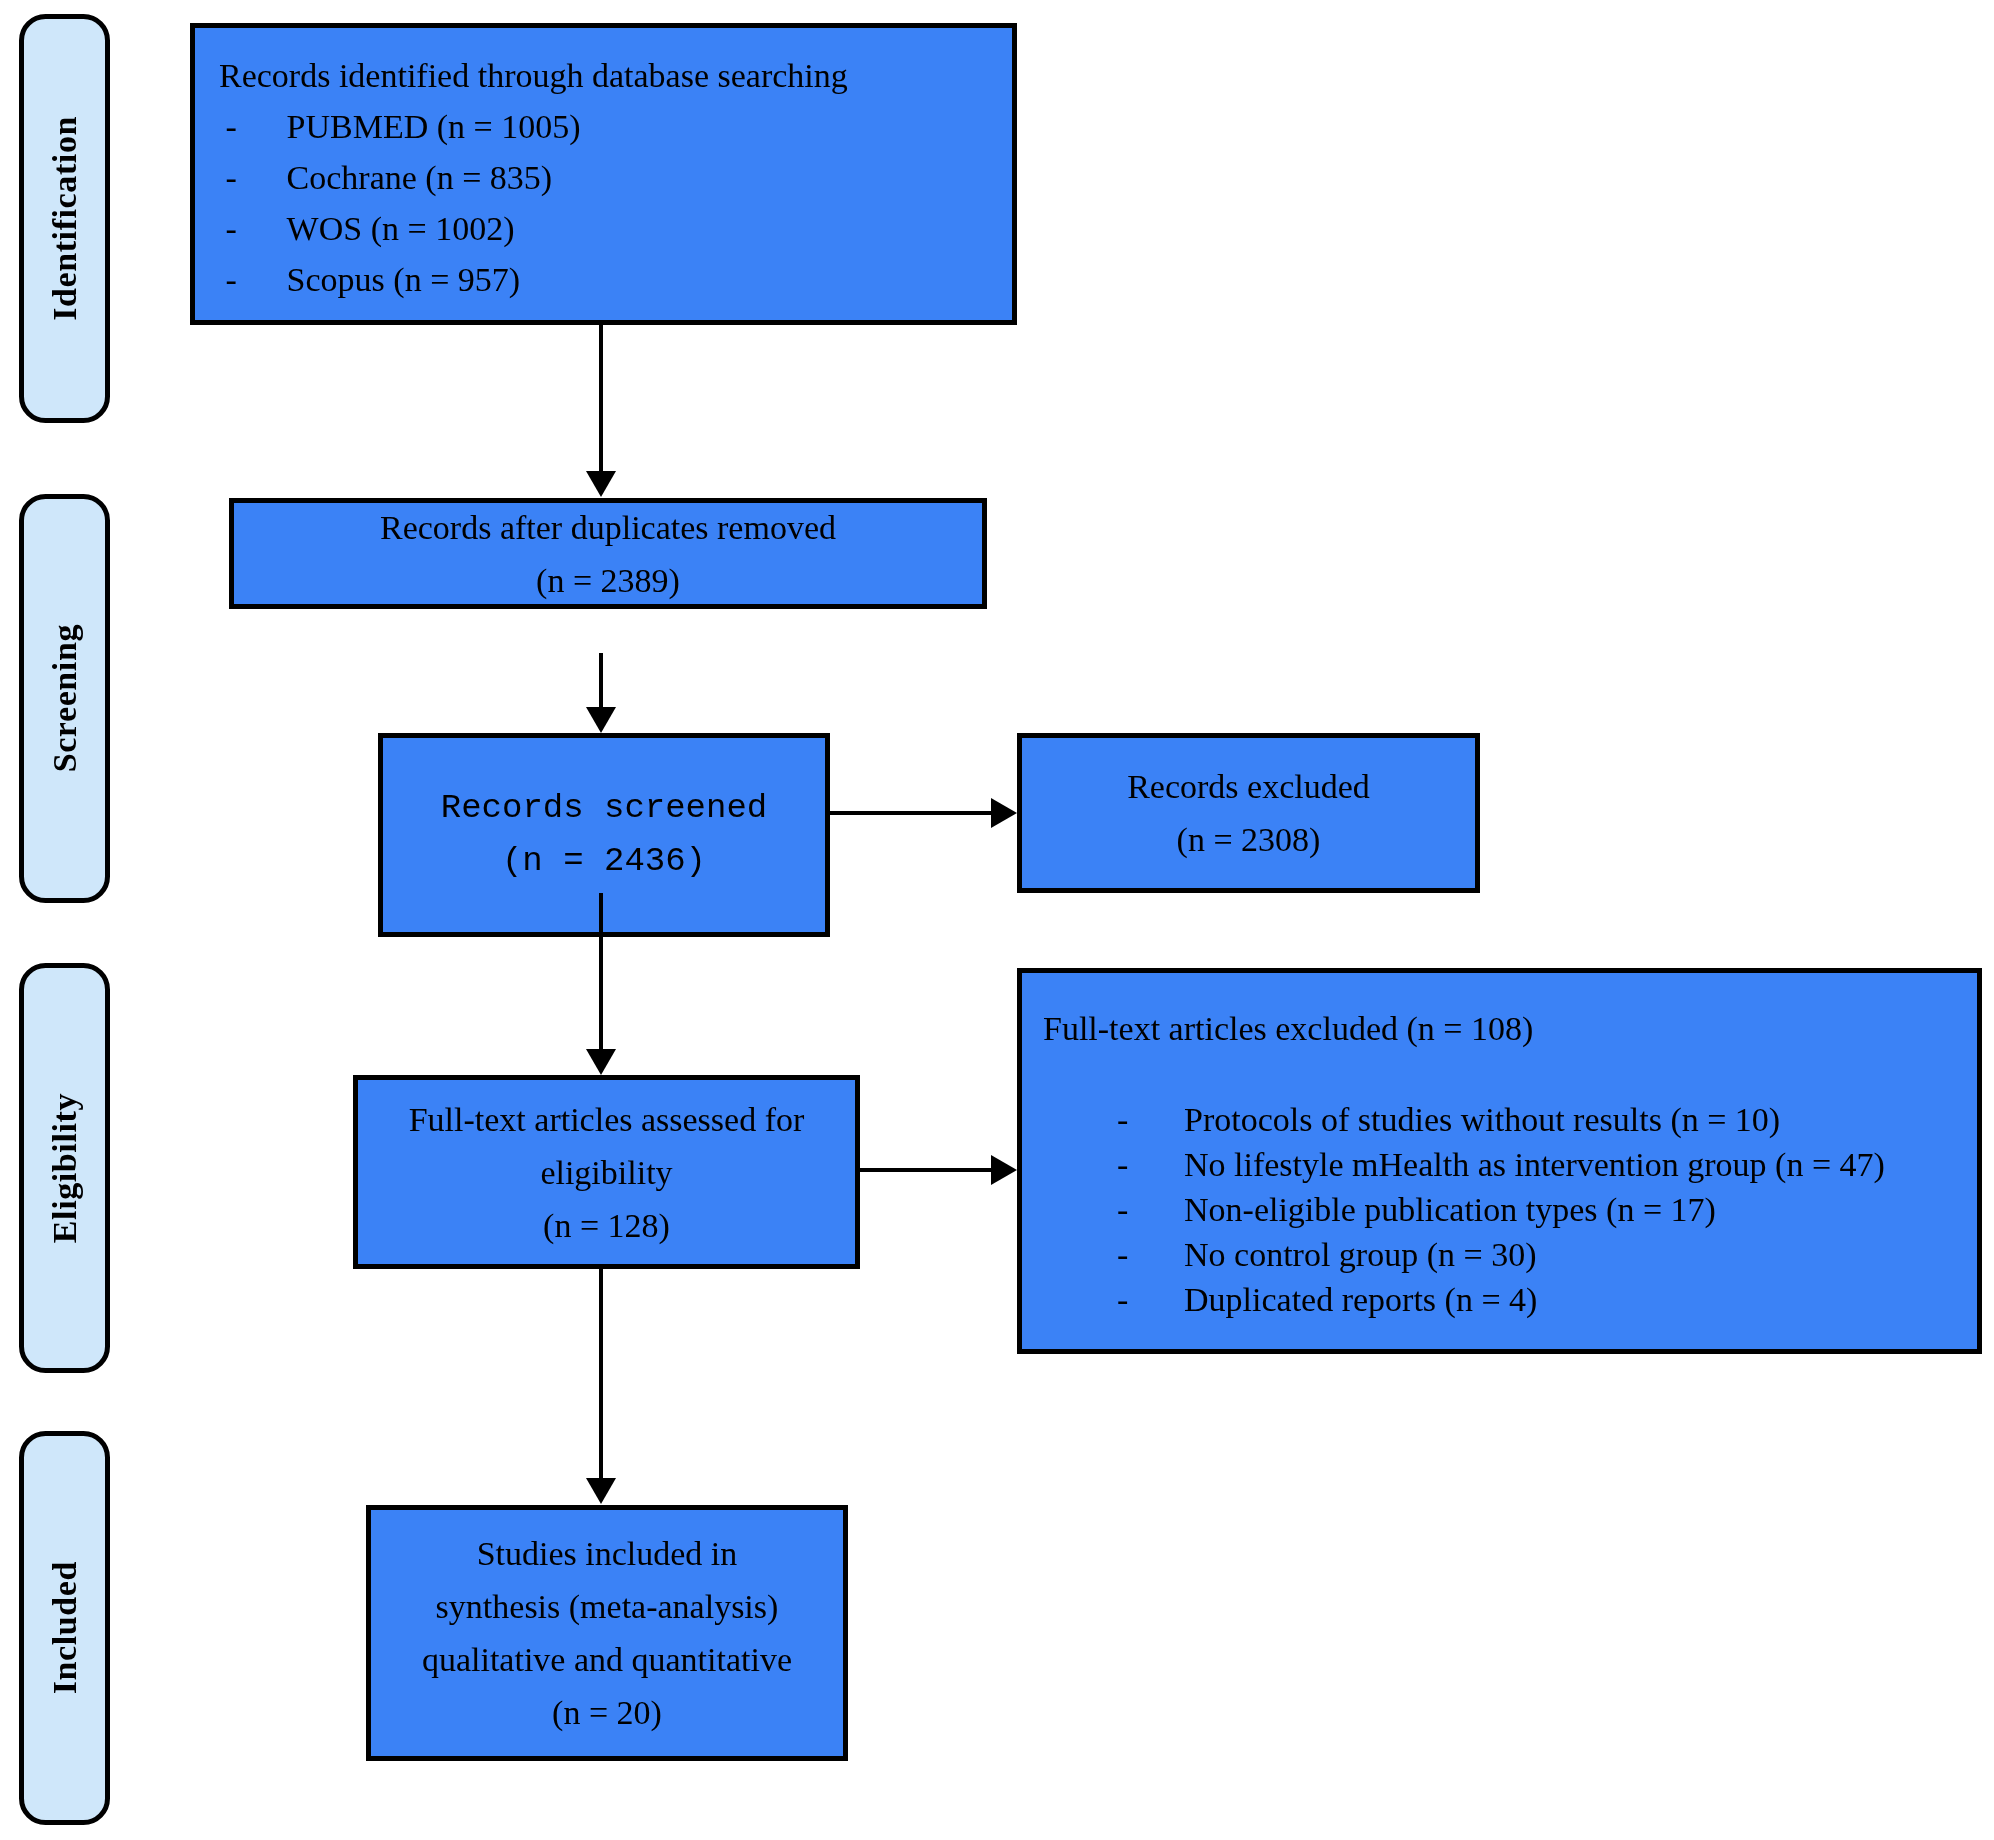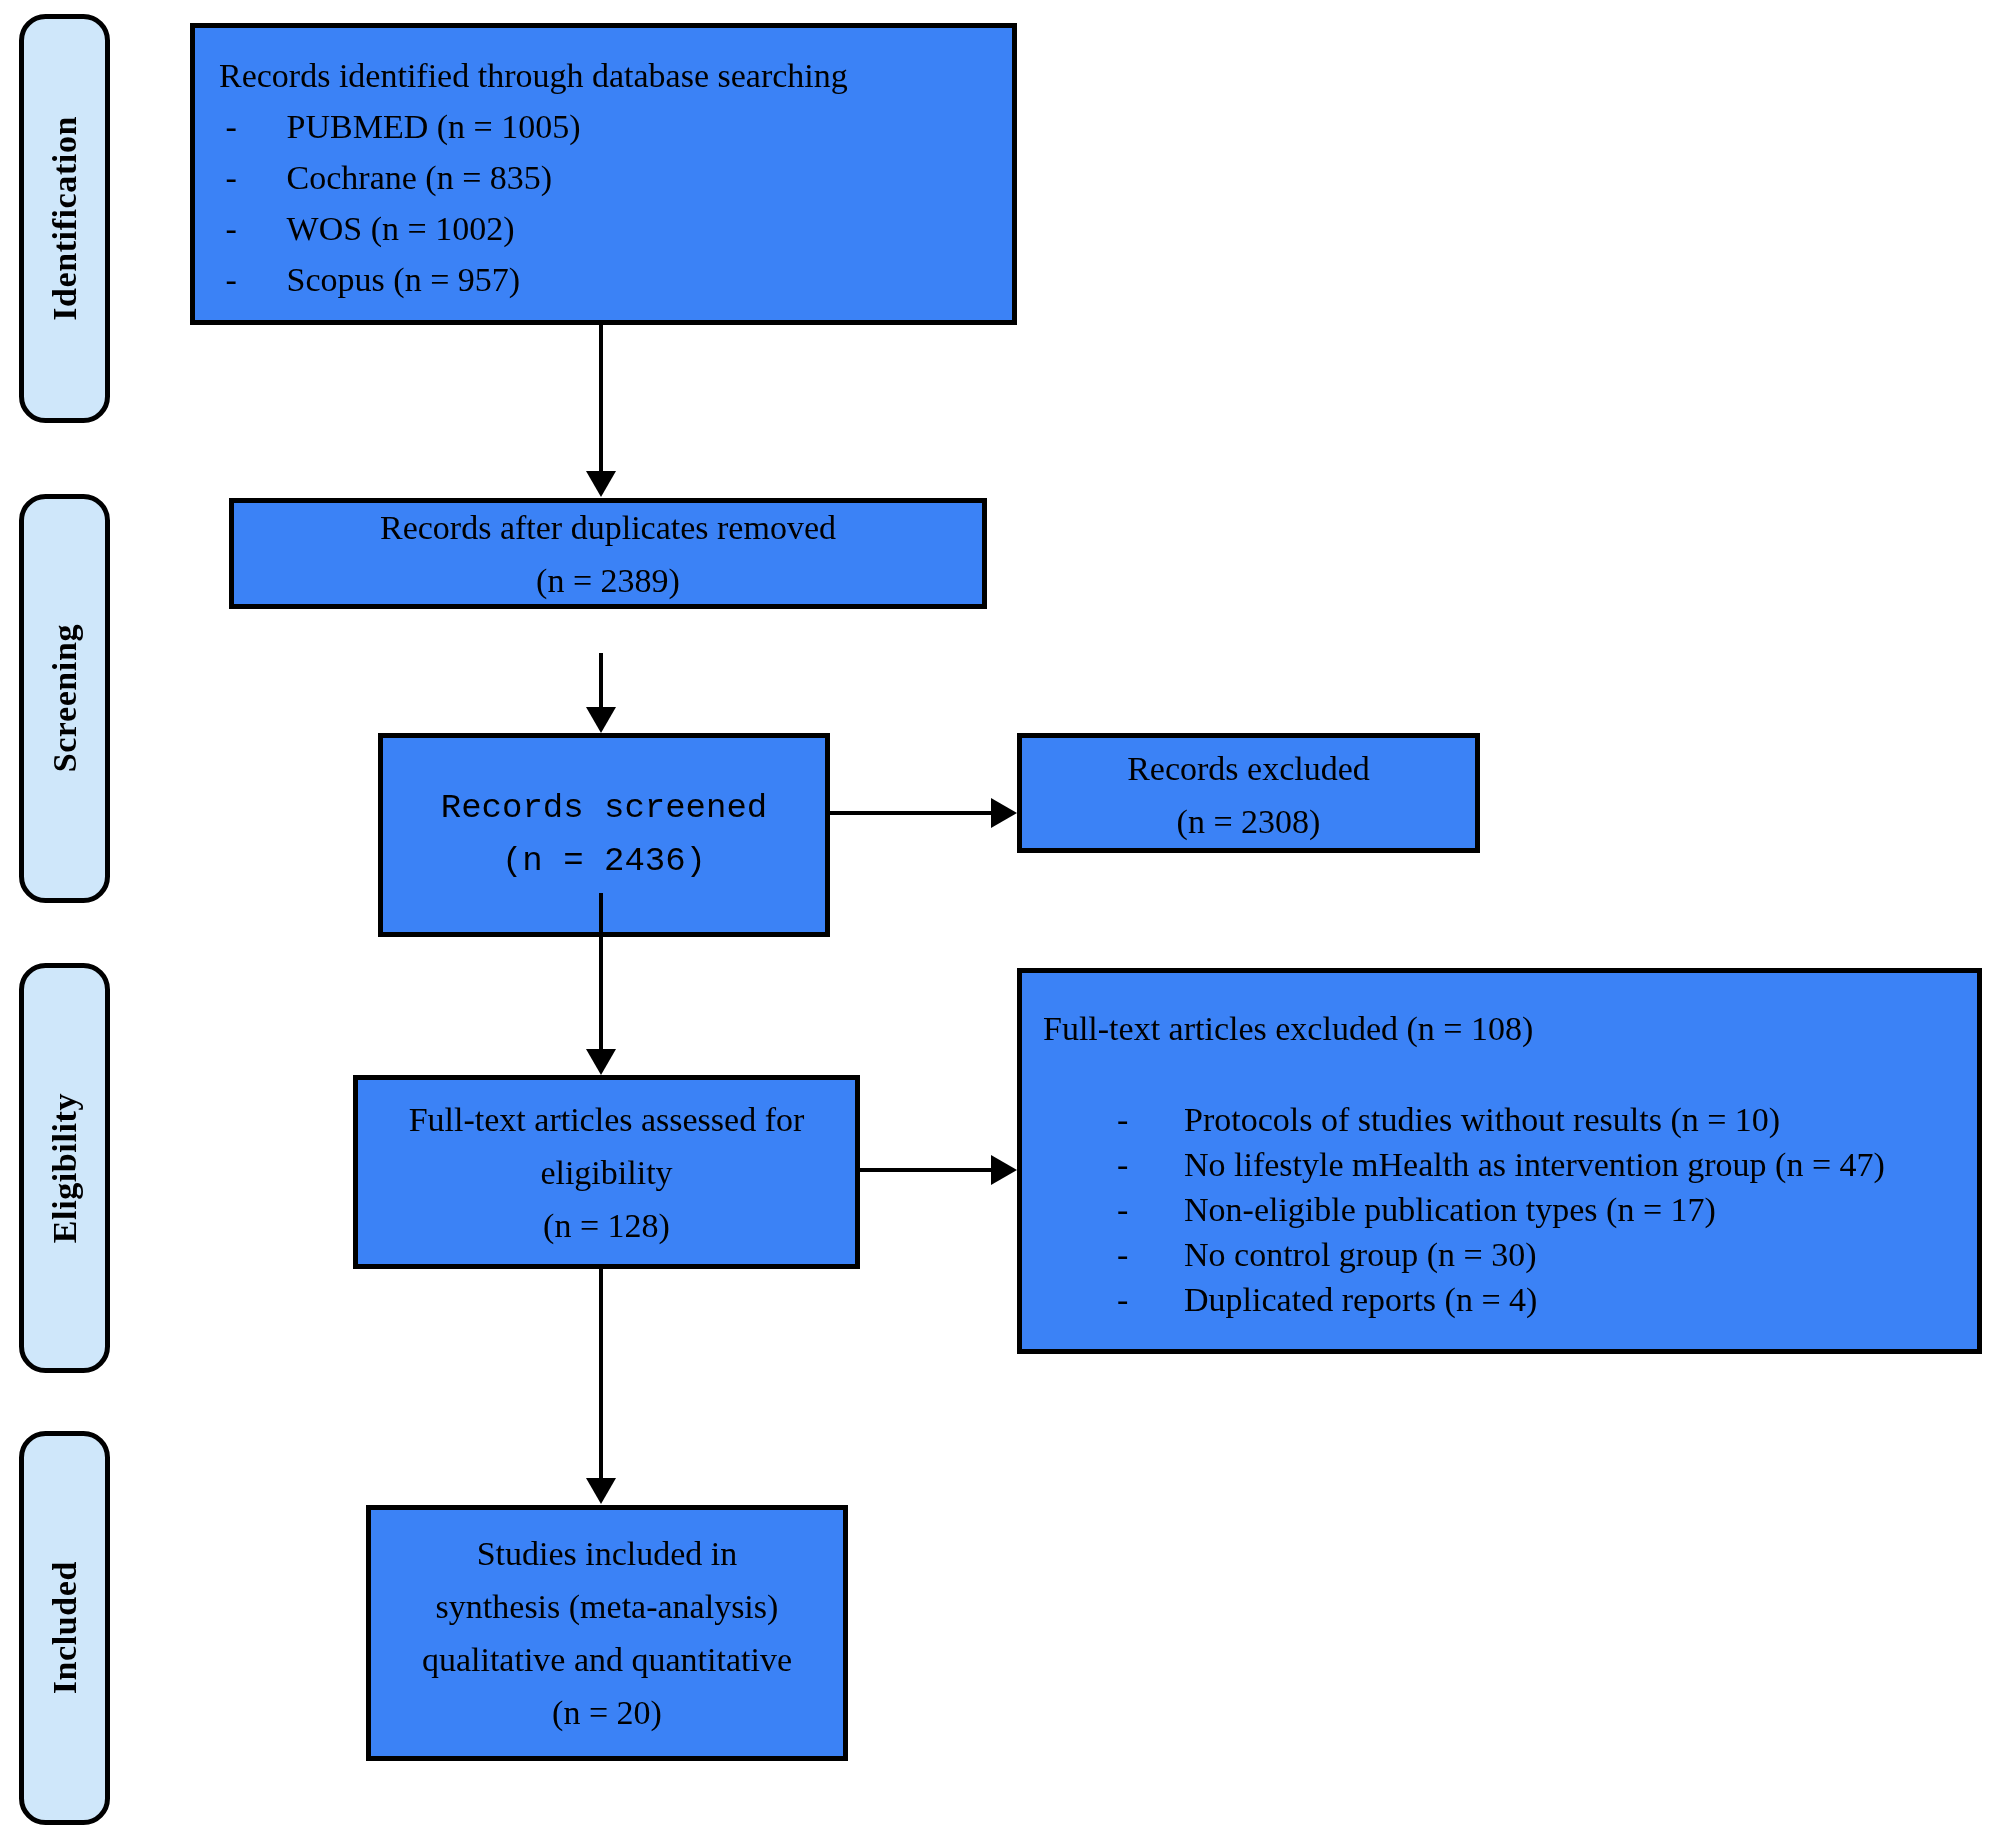--- a/index.html
+++ b/index.html
@@ -111,21 +111,21 @@
   <div class="fbox center-text" style="left:229px;top:498px;width:758px;height:111px;">
     <div>Records after duplicates removed</div>
     <div>(n = 2389)</div>
   </div>
 
   <div class="fbox center-text" style="left:378px;top:733px;width:452px;height:204px;font-family:Liberation Mono, monospace;">
     <div>Records screened</div>
     <div>(n = 2436)</div>
   </div>
 
-  <div class="fbox center-text" style="left:1017px;top:733px;width:463px;height:120px;justify-content:flex-end;">
+  <div class="fbox center-text" style="left:1017px;top:733px;width:463px;height:160px;">
     <div>Records excluded</div>
     <div>(n = 2308)</div>
   </div>
 
   <div class="fbox center-text" style="left:353px;top:1075px;width:507px;height:194px;">
     <div>Full-text articles assessed for</div>
     <div>eligibility</div>
     <div>(n = 128)</div>
   </div>
 

